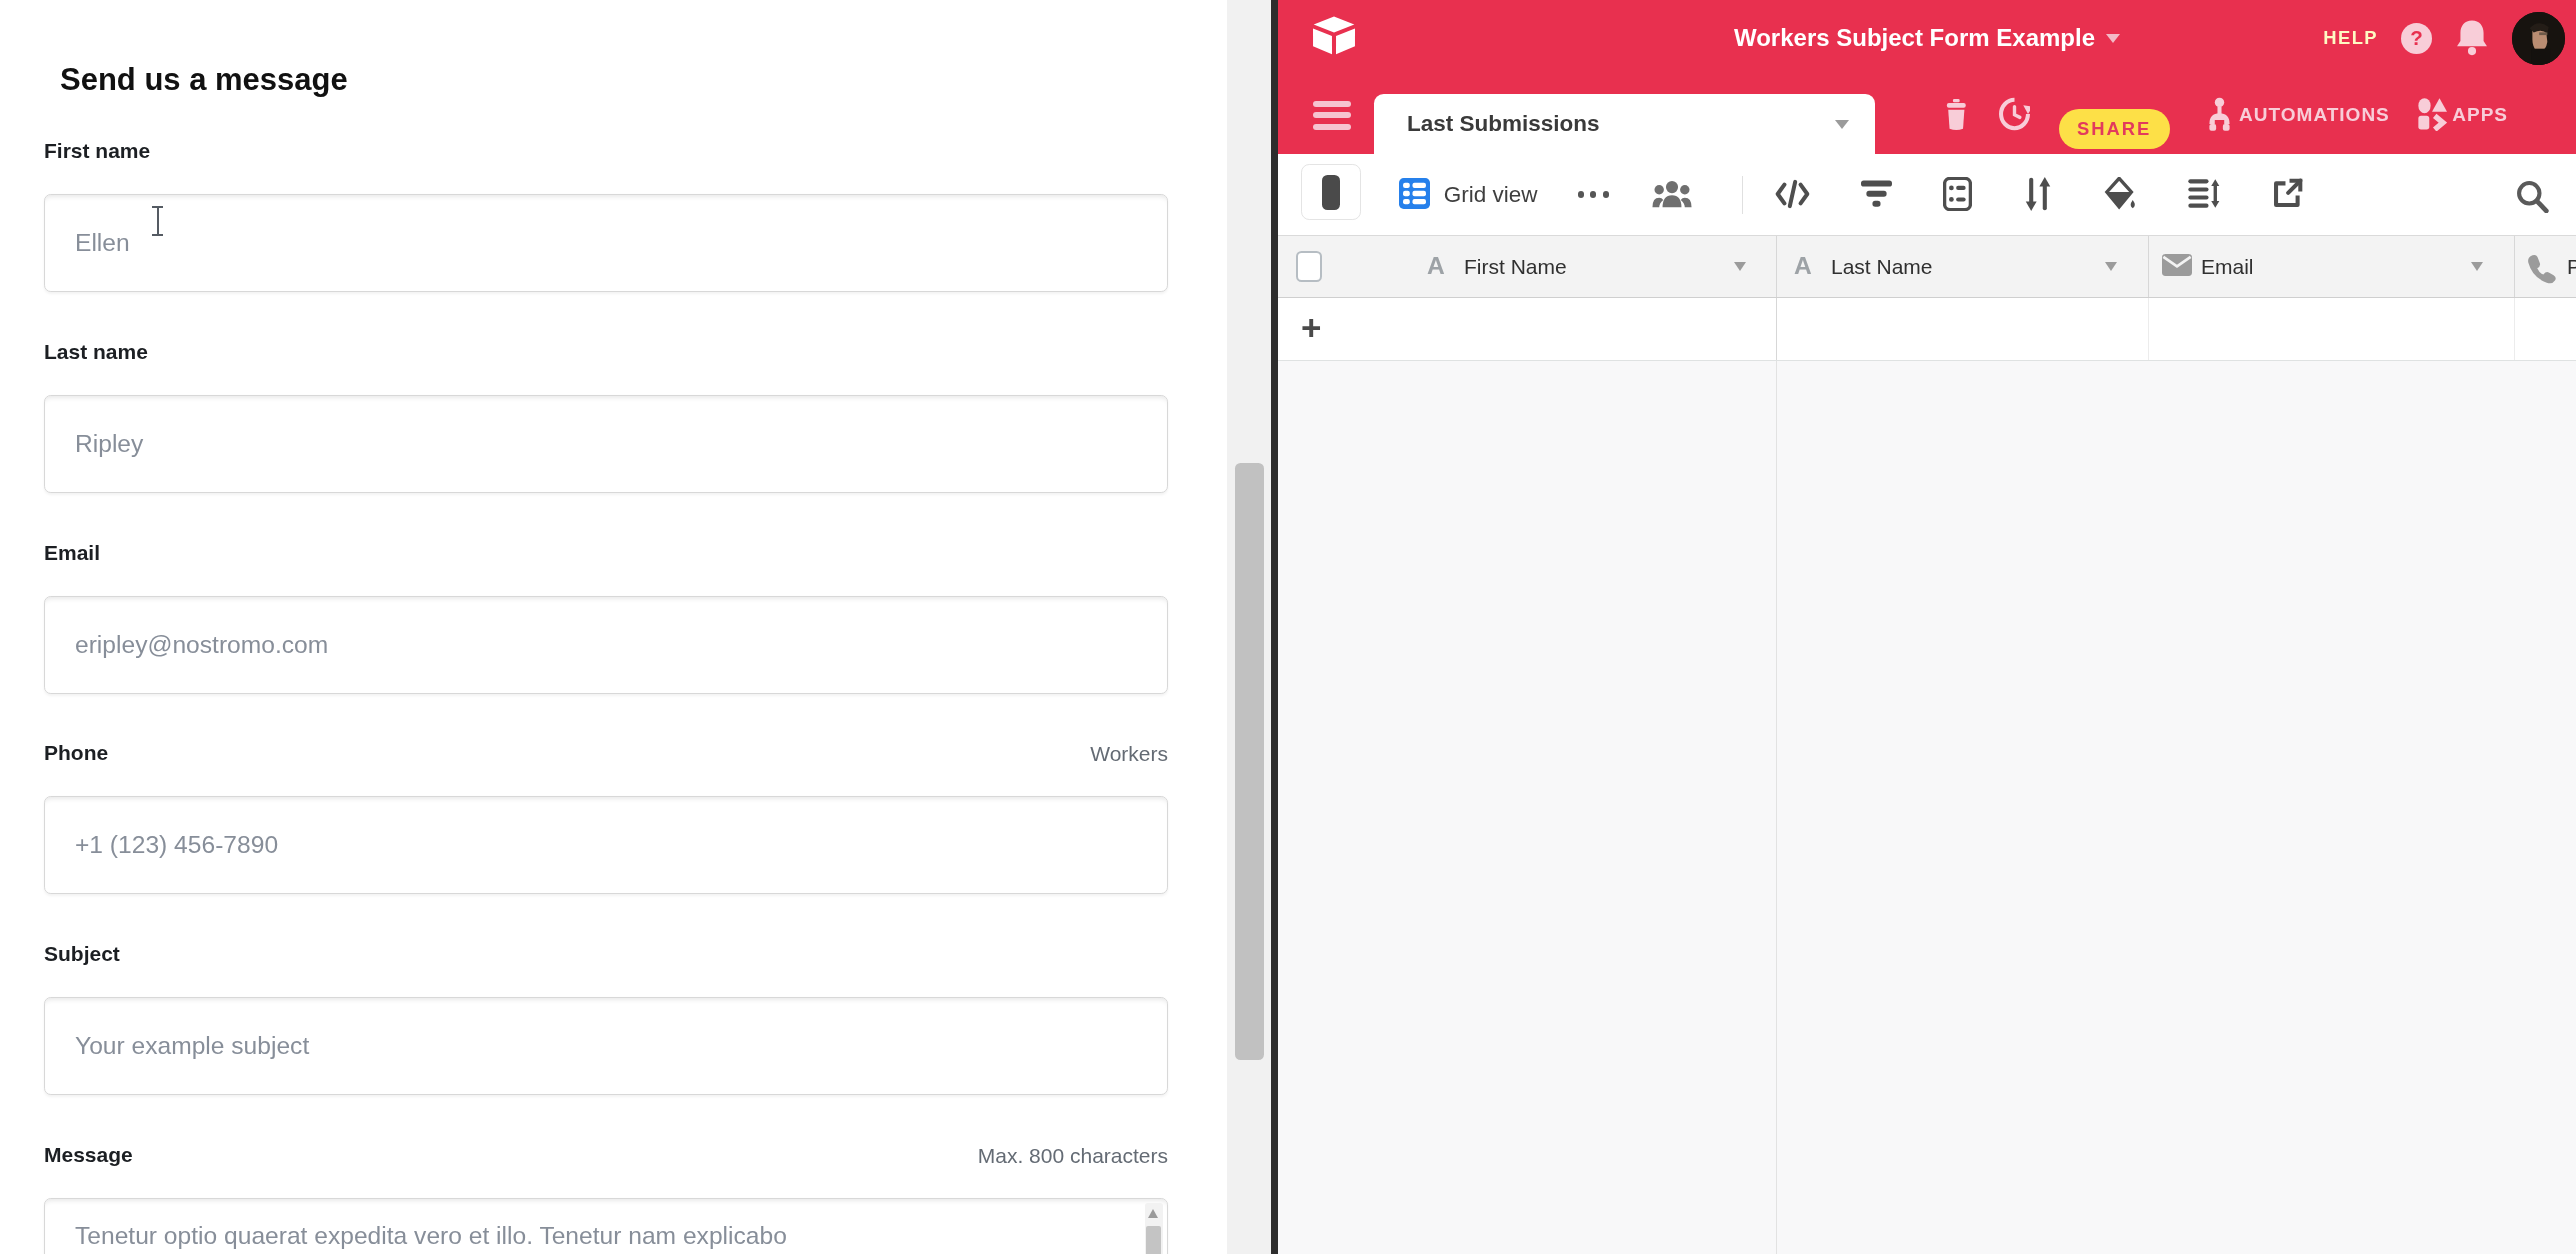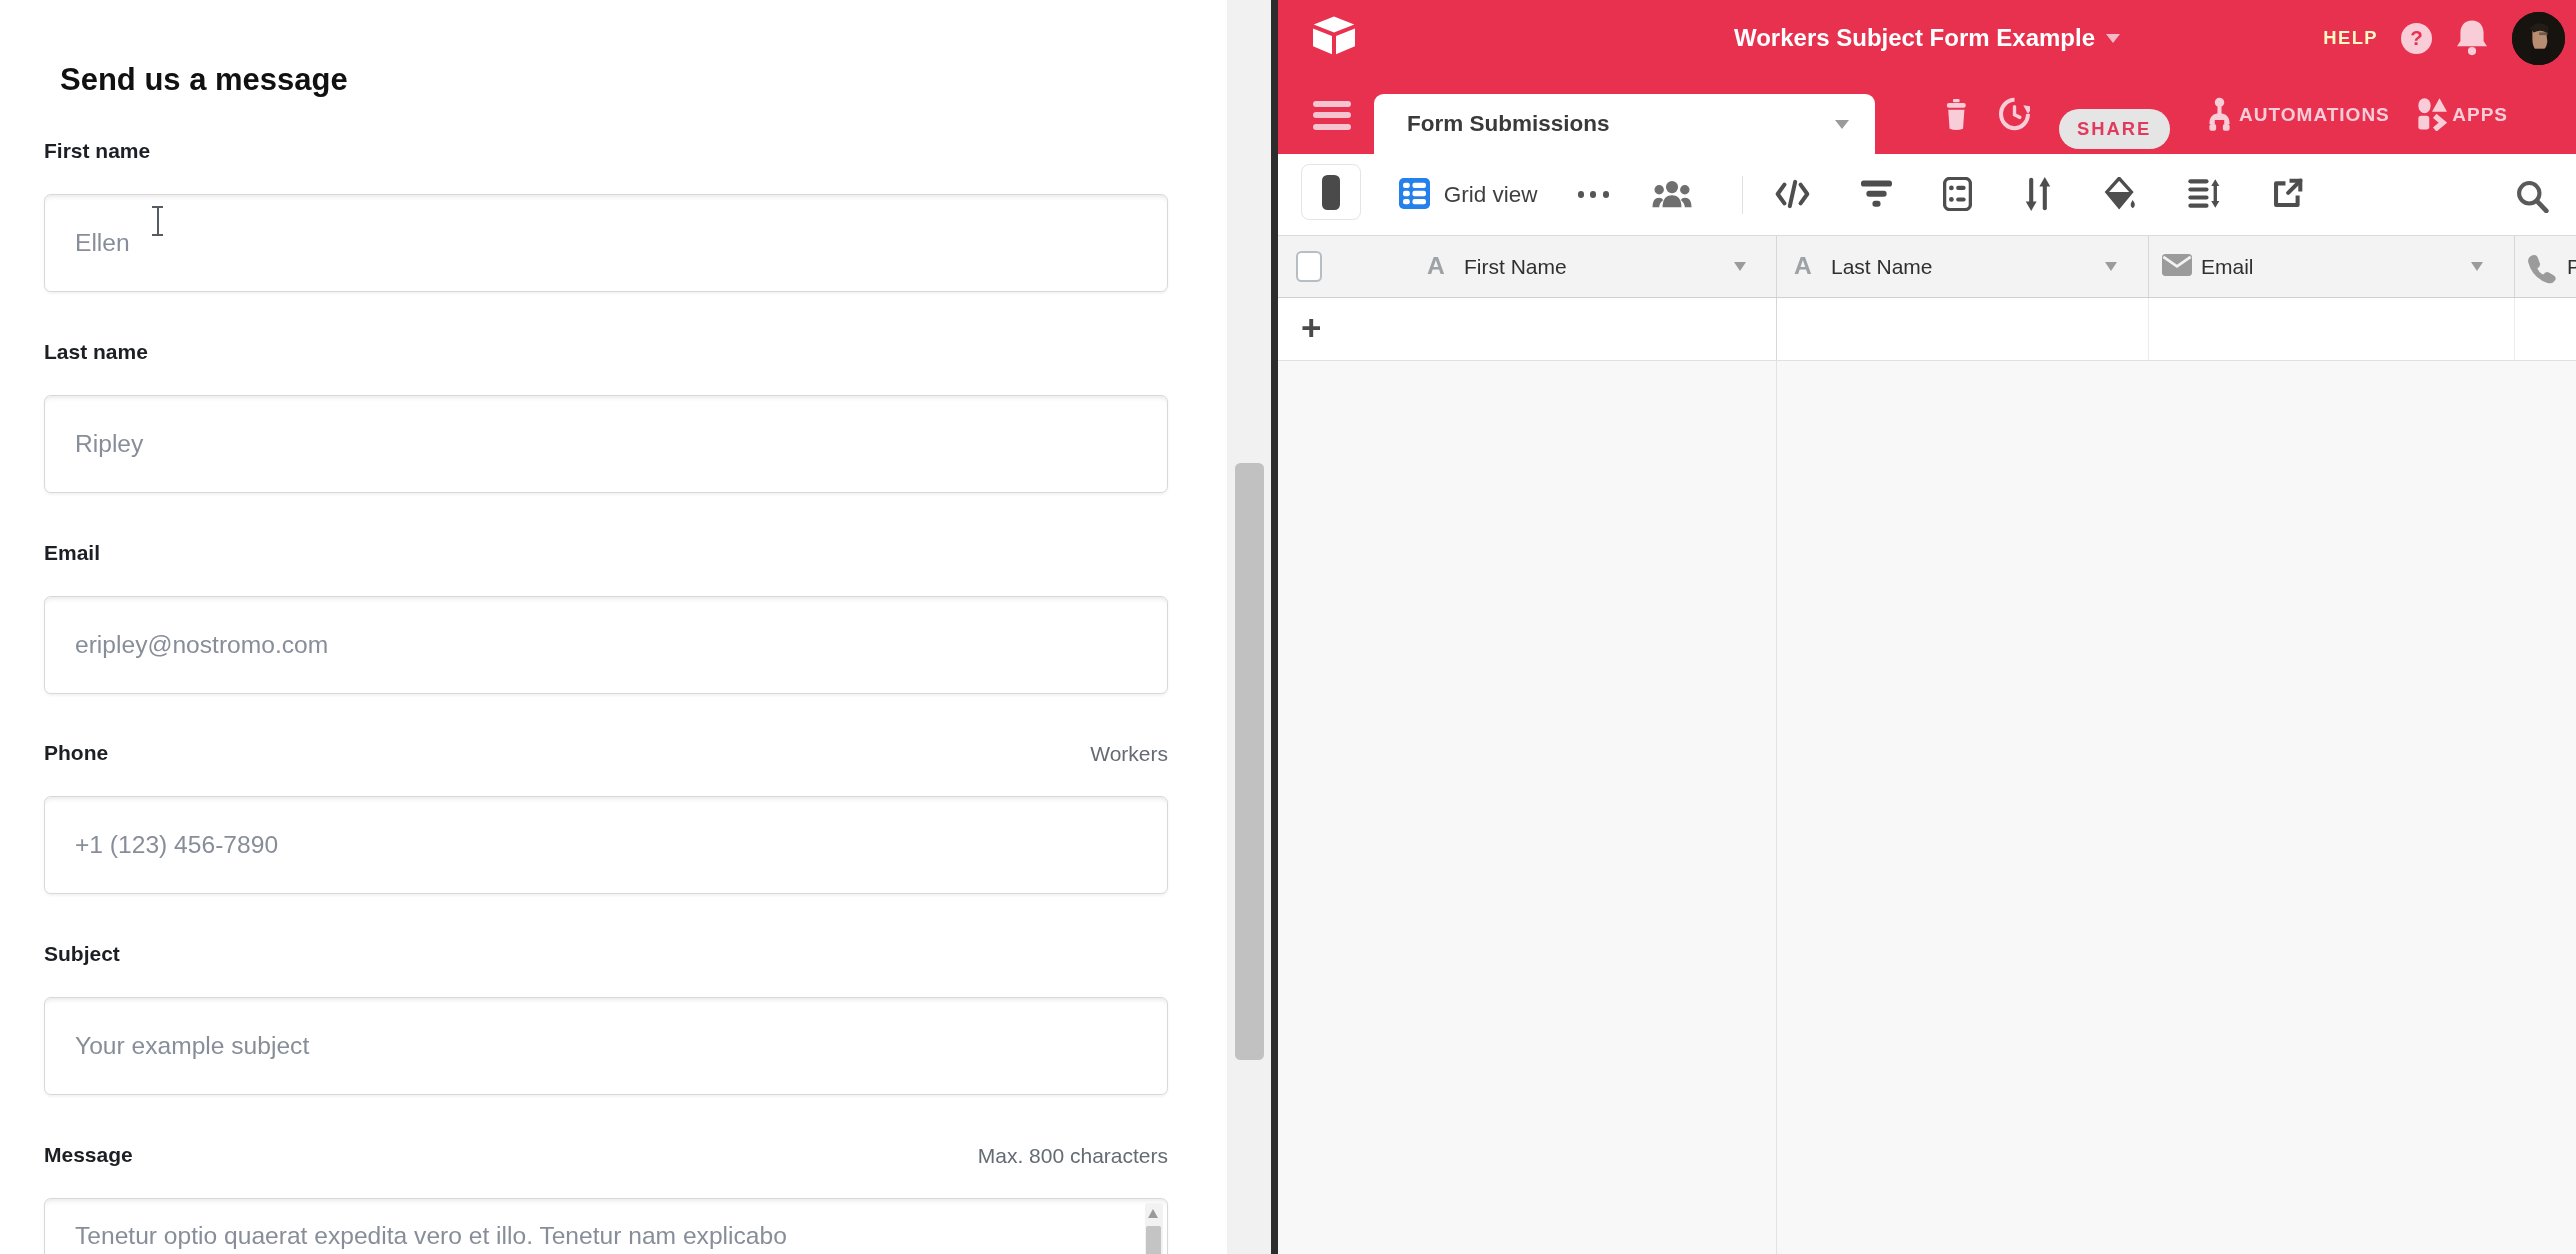--- a/index.html
+++ b/index.html
@@ -48,21 +48,21 @@
   .qmark{width:31px;height:31px;border-radius:50%;background:#f8cdd8;color:#e8304f;font-size:20.5px;font-weight:700;display:flex;align-items:center;justify-content:center;}
   .avatar{width:53px;height:53px;border-radius:50%;overflow:hidden;background:#161310;}
   
   .at-tabbar{position:absolute;left:0;top:76px;width:100%;height:78px;background:#e8304f;}
   .hamburger{position:absolute;left:35px;top:24.6px;width:38px;height:30px;}
   .hamburger div{height:6.1px;border-radius:3.4px;background:#f6c3d0;margin-bottom:5.5px;}
   .table-tab{position:absolute;left:96px;top:18px;width:501px;height:60px;background:#fff;border-radius:9.6px 9.6px 0 0;display:flex;align-items:center;}
   .table-tab-label{margin-left:33px;font-size:22.5px;font-weight:600;color:#3a3a3a;}
   .tab-caret{position:absolute;right:26px;width:0;height:0;border-left:7.5px solid transparent;border-right:7.5px solid transparent;border-top:9.6px solid #9b9b9b;}
   .tabbar-right{position:absolute;left:666px;top:0;height:78px;display:flex;align-items:center;}
-  .share-pill{width:111px;height:40px;border-radius:20.5px;background:#e5e5e5;display:flex;align-items:center;justify-content:center;margin-top:27px;}
+  .share-pill{width:111px;height:40px;border-radius:20.5px;background:#fde047;display:flex;align-items:center;justify-content:center;margin-top:27px;}
   .share-label{font-size:18.4px;font-weight:700;color:#e23a5d;letter-spacing:2px;}
   .bar-label{font-size:19px;font-weight:700;color:#f8cdd8;letter-spacing:1px;}
   
   .at-toolbar{position:absolute;left:0;top:154px;width:100%;height:81px;background:#fff;display:flex;align-items:center;}
   .sidebar-toggle{position:absolute;left:23px;top:10.2px;width:60px;height:56px;border:1.4px solid #e4e4e4;border-radius:8.2px;background:#fff;box-sizing:border-box;display:flex;align-items:center;justify-content:center;}
   .sidebar-toggle .pill{width:18px;height:35px;background:#4a4a4a;border-radius:5.5px;}
   .gridview-group{position:absolute;left:121px;top:0;height:81px;display:flex;align-items:center;gap:13.7px;}
   .gridview-label{font-size:22.5px;font-weight:500;color:#3f3f3f;}
   .dots{display:flex;gap:6.1px;margin-left:27px;}
   .dots i{width:6.1px;height:6.1px;border-radius:50%;background:#565656;}
@@ -199,21 +199,21 @@
     </div>
   </header>
 
   <div class="at-tabbar">
     <div class="hamburger">
       <div></div>
         <div></div>
         <div></div>
     </div>
     <div class="table-tab">
-      <span class="table-tab-label">Form Submissions</span>
+      <span class="table-tab-label">Last Submissions</span>
       <span class="tab-caret"></span>
     </div>
     <div class="tabbar-right">
       <span style="margin-right:30px;">
         <svg width="24.6" height="31" viewBox="0 0 36 46">
           <rect x="13" y="0" width="10" height="5" rx="2" fill="#f8cdd8"></rect>
           <rect x="4" y="6" width="28" height="7" rx="3" fill="#f8cdd8"></rect>
           <path d="M6 16 L30 16 L28 44 Q18 48 8 44 Z" fill="#f8cdd8"></path>
         </svg>
       </span>

